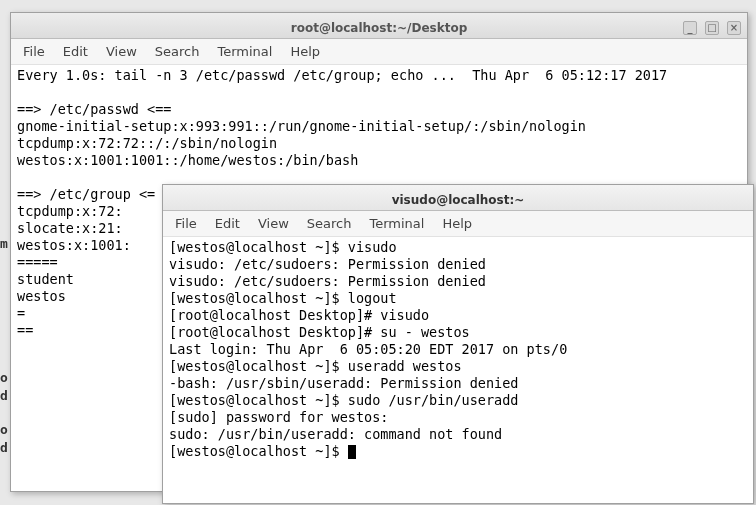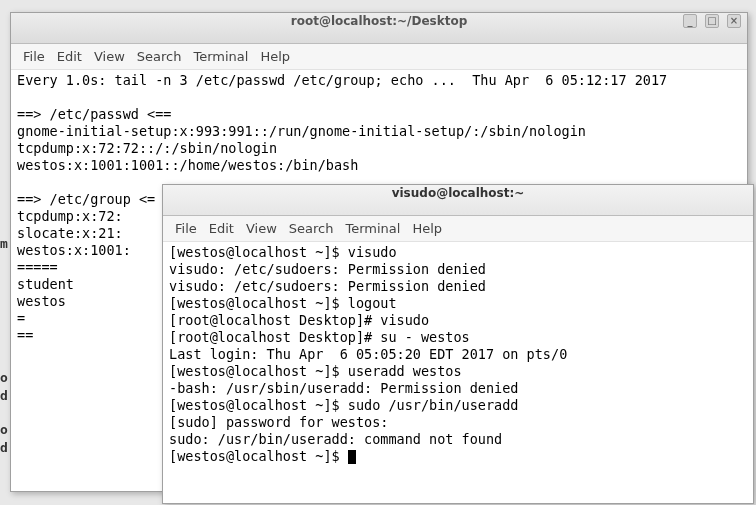--- a/index.html
+++ b/index.html
@@ -20,22 +20,22 @@
     border: 1px solid #a0a0a0;
     box-shadow: 2px 2px 6px rgba(0,0,0,0.25);
     display: flex;
     flex-direction: column;
   }
   .titlebar {
     height: 26px;
     background: linear-gradient(#ededed, #dcdcdc);
     border-bottom: 1px solid #bcbcbc;
     display: flex;
-    align-items: flex-end;
-    padding: 15px 6px;
+    align-items: flex-start;
+    padding: 8px 6px;
     color: #555;
     font-weight: bold;
     font-size: 12px;
     position: relative;
   }
   .titlebar .title-text {
     position: absolute;
     left: 0; right: 0;
     text-align: center;
     pointer-events: none;
@@ -53,21 +53,21 @@
     font-size: 10px;
     line-height: 12px;
     text-align: center;
     color: #666;
     cursor: pointer;
   }
   .menubar {
     height: 26px;
     display: flex;
     align-items: center;
-    gap: 12px;
+    gap: 18px;
     padding: 0 12px;
     background: #f6f6f6;
     border-bottom: 1px solid #e2e2e2;
     color: #444;
     font-size: 13px;
   }
   .menubar span { cursor: pointer; }
   .terminal-body {
     flex: 1;
     background: #fff;

